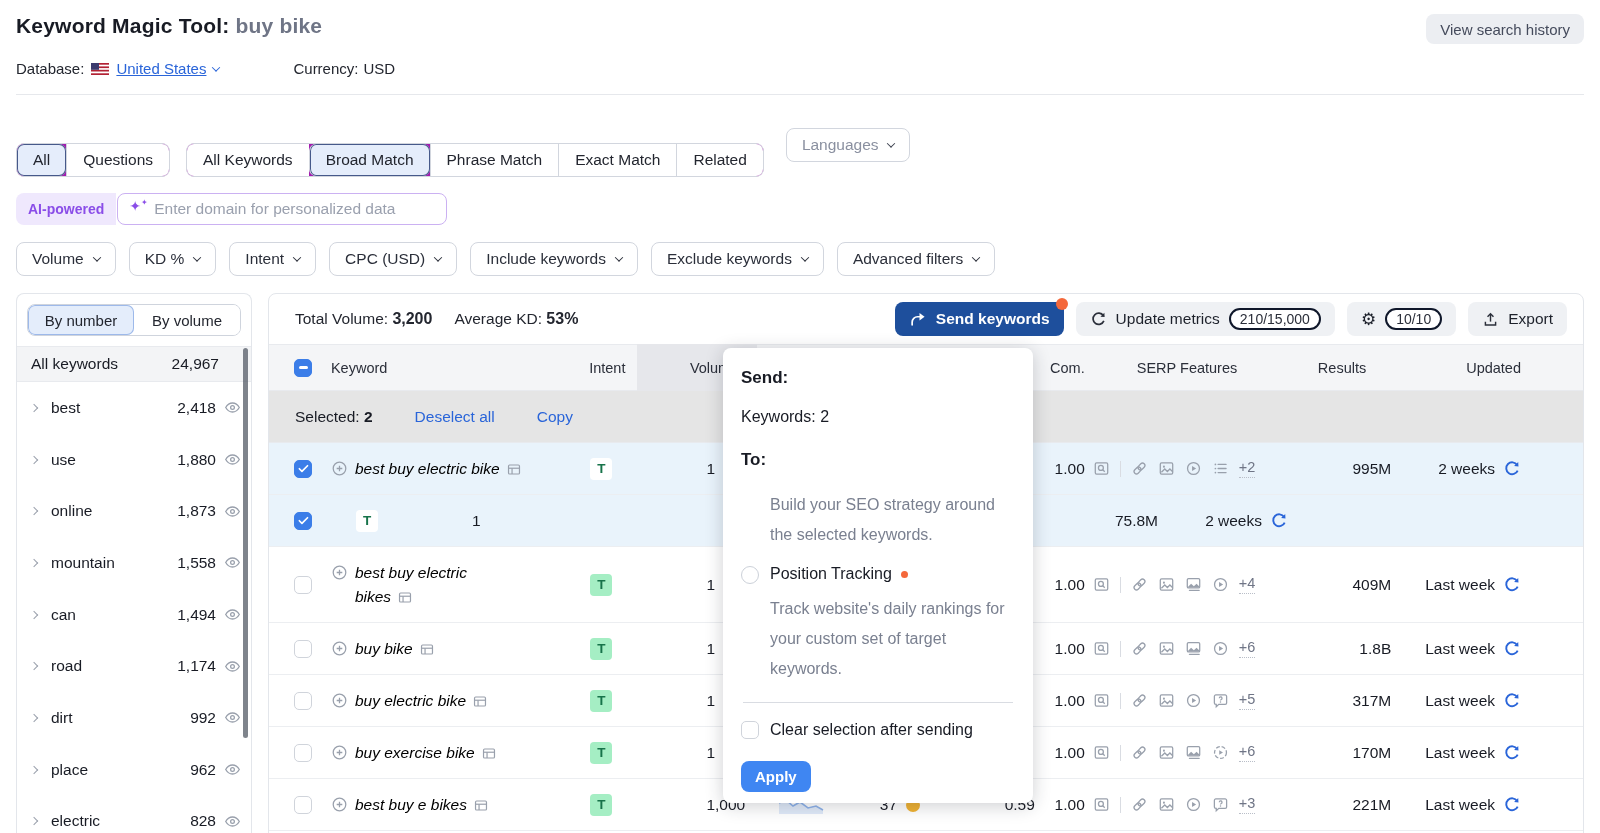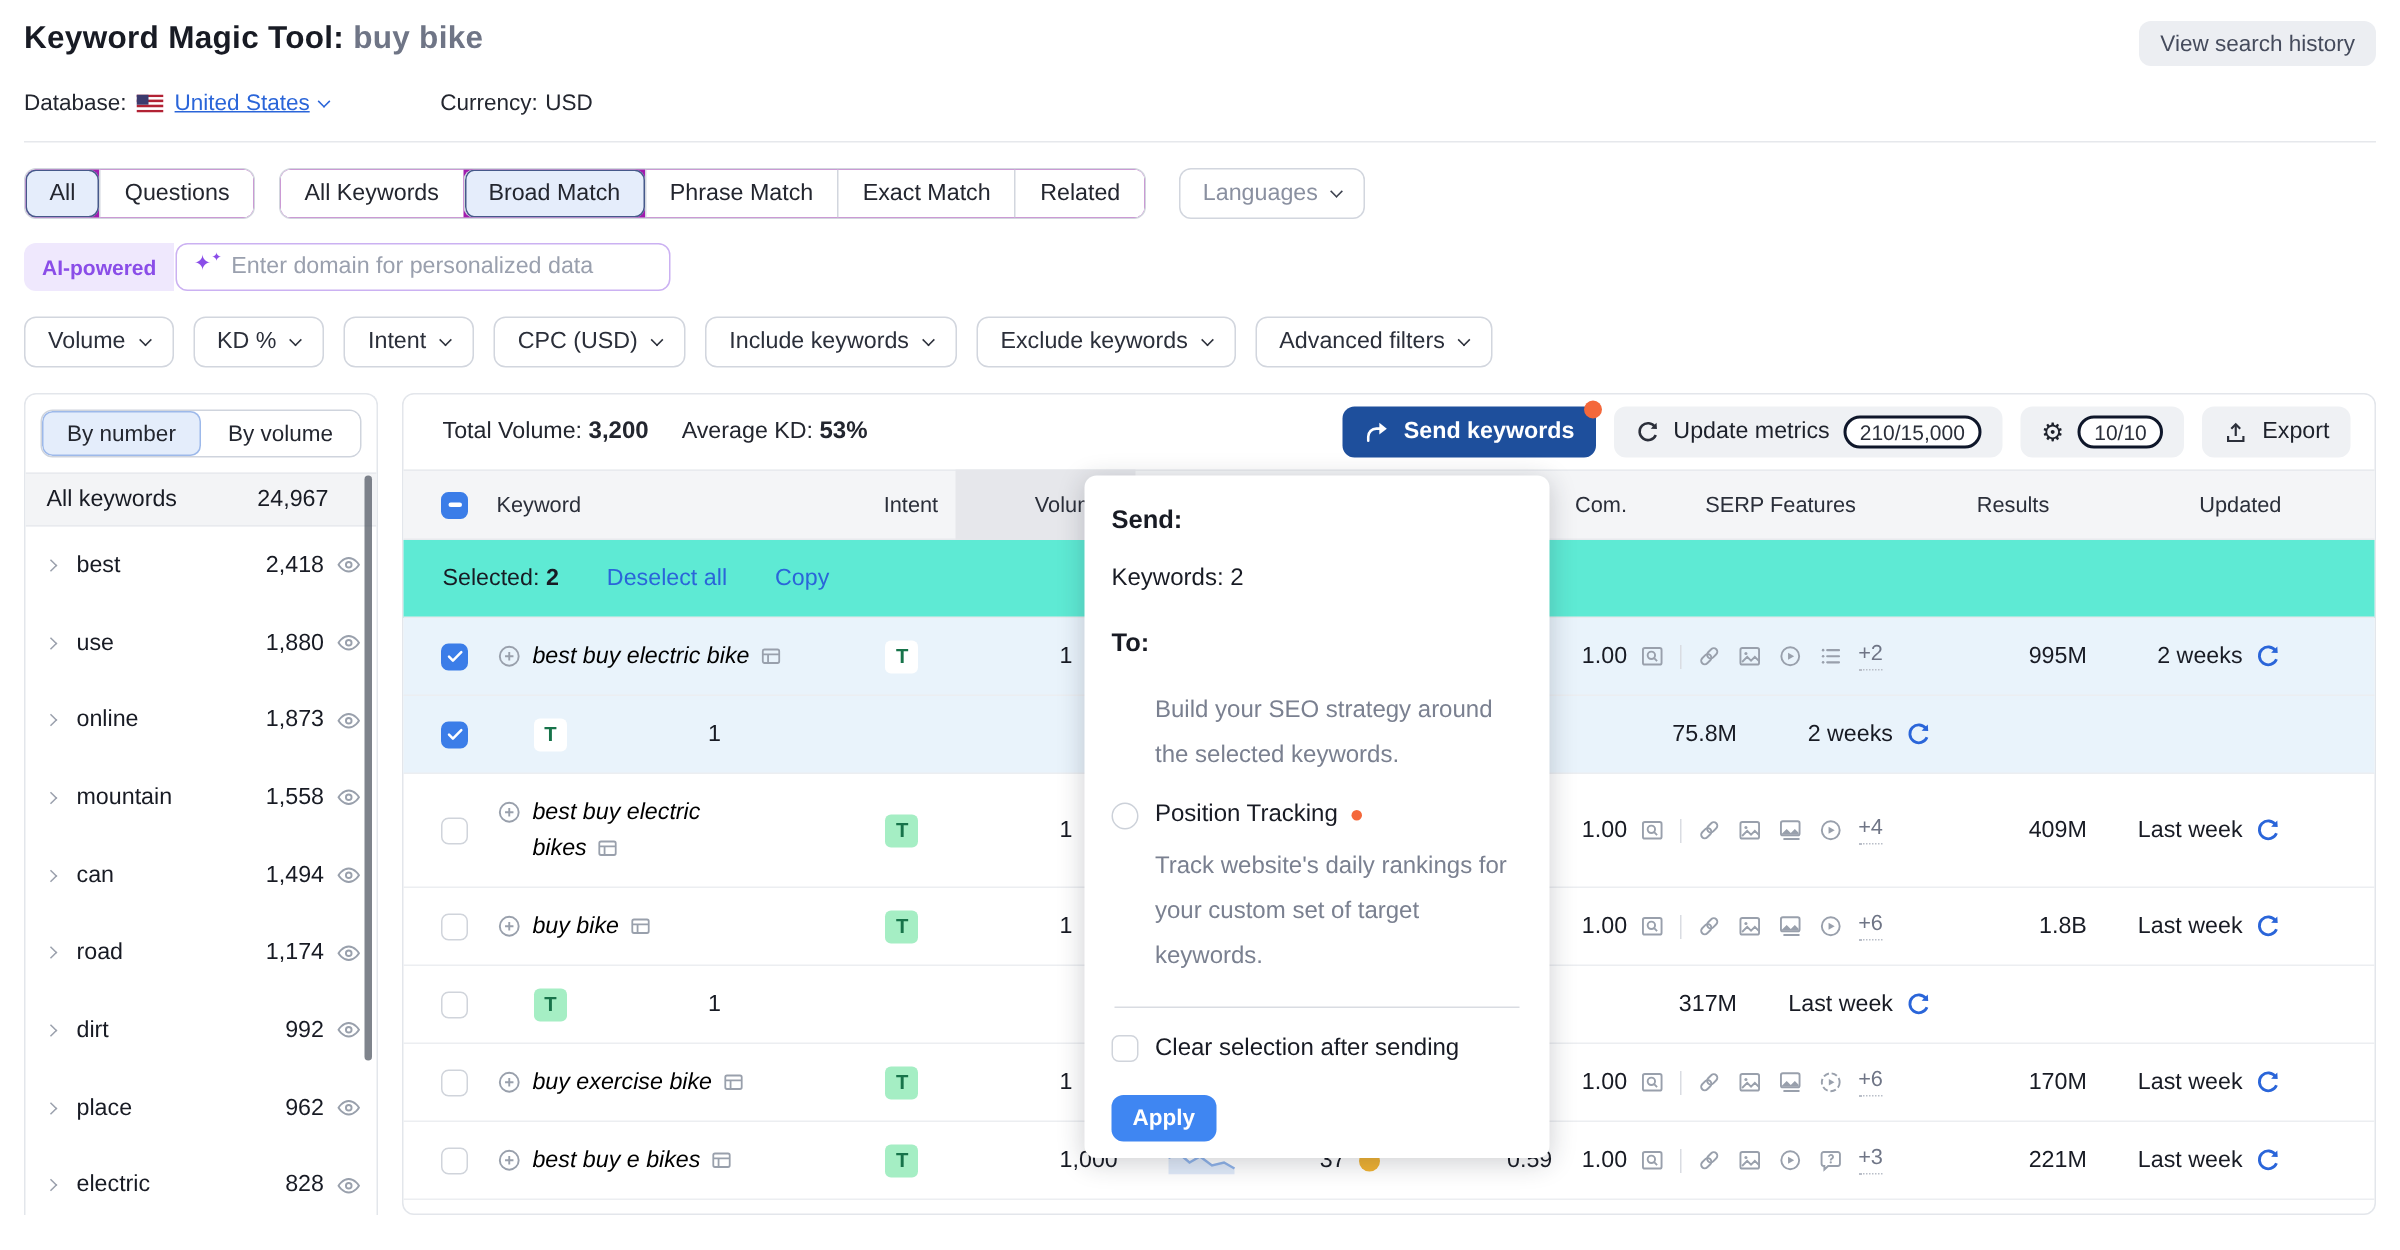--- a/index.html
+++ b/index.html
@@ -20,21 +20,21 @@
   .flag { width:18px; height:12px; display:inline-block; }
   .chev { display:inline-block; width:6px; height:6px; border-right:1.8px solid currentColor;
     border-bottom:1.8px solid currentColor; transform:rotate(45deg) translate(-1px,-1px); }
   .chev-r { transform:rotate(-45deg); }
   .currency { margin-left:74px; }
   .currency b { font-weight:normal; margin-left:5px; }
   .top-divider { border-top:1px solid #e6e8ec; margin-top:17px; }
 
   
   .tabs-row { display:flex; align-items:center; padding:17px 16px 0 16px; gap:0; }
-  .seg { display:flex; border:1px solid #d2d6de; border-radius:8px; overflow:hidden; background:#a21caf; }
+  .seg { display:flex; border:1px solid #d2d6de; border-radius:8px; overflow:hidden; background:#a21caf;margin-top:31px; }
   .seg + .seg { margin-left:16px; }
   .seg .tab { padding:0 16px; height:32px; display:flex; align-items:center; font-size:15.5px;
     color:#23262f; background:#fff; border:none; border-left:1px solid #d2d6de; font-family:inherit; cursor:pointer; white-space:nowrap; }
   .seg .tab:first-child { border-left:none; }
   .seg .tab.active { background:#e5edfb; box-shadow:inset 0 0 0 1px #46598a; border-radius:7px; }
   .languages-btn { margin-left:22px; display:flex; align-items:center; gap:9px; border:1px solid #d2d6de;
     border-radius:8px; height:34px; padding:0 15px; font-size:15.5px; color:#8a90a0; background:#fff; font-family:inherit; }
   .languages-btn .chev { color:#3c414e; }
 
   
@@ -86,22 +86,22 @@
   .send-btn .dot { position:absolute; right:-4px; top:-4px; width:12px; height:12px;
     border-radius:50%; background:#f4683b; }
   .toolbar .btn + .btn { margin-left:12px; }
   .quota-pill { background:#fff; border:2px solid #0f172a; border-radius:12px; padding:1px 9px;
     font-size:14px; color:#2b2f3a; }
   .gear-glyph { font-size:17px; line-height:1; }
 
   
   .thead { display:flex; align-items:center; height:47px; background:#f4f5f7;
     border-top:1px solid #e8eaee; border-bottom:1px solid #e8eaee; font-size:14.5px; color:#2b2f3a; }
-  .sel-bar { display:flex; align-items:center; height:52px; padding-left:26px; gap:32px;
-    font-size:15.5px; background:#5eead4; border-bottom:1px solid #e8eaee; }
+  .sel-bar { display:flex; align-items:center; height:52px; padding-left:26px; gap:42px;
+    font-size:15.5px; background:#e5e5e5; border-bottom:1px solid #e8eaee; }
   .sel-bar a { color:#2a65d9; text-decoration:none; }
   .trow { display:flex; align-items:center; height:52px; border-bottom:1px solid #eceef1; font-size:15.5px; }
   .trow.tall { height:76px; }
   .trow.sel { background:#e9f3fb; }
 
   .c-ck { width:62px; padding-left:25px; }
   .c-kw { width:235px; display:flex; align-items:flex-start; gap:7px; }
   .c-int { width:72px; display:flex; justify-content:center; }
   .c-vol { width:120px; padding-left:69px; }
   .c-trend { width:88px; display:flex; justify-content:center; }
@@ -733,20 +733,35 @@
                 <path d="M16.3 11.7a6.6 6.6 0 1 1-.6-6.2" fill="none" stroke="#2a65d9" stroke-width="2.1"></path>
                 <path d="M16.9 2.2l.3 4.9-4.9-.3z" fill="#2a65d9"></path>
               </svg>
             </span>
           </div>
   </div>
         <div class="trow">
     <div class="c-ck">
             <span class="ckbox"></span>
           </div>
+    <div class="c-kw">
+      <span class="icn plus-i">
+              <svg width="17" height="17" viewBox="0 0 20 20" fill="none" stroke="#99a0ac" stroke-width="1.5">
+                <circle cx="10" cy="10" r="7.4"></circle>
+                <path d="M10 6.7v6.6M6.7 10h6.6"></path>
+              </svg>
+            </span>
+      <a href="#" class="kw-link">buy electric bike<span class="icn ">
+                <svg width="16" height="15" viewBox="0 0 20 20" fill="none" stroke="#99a0ac" stroke-width="1.6">
+                  <rect x="2.7" y="4" width="14.6" height="12" rx="1.5"></rect>
+                  <path d="M2.7 8.3h14.6"></path>
+                  <path d="M7.4 8.3V16"></path>
+                </svg>
+              </span></a>
+    </div>
     <div class="c-int">
             <span class="intent-badge">T</span>
           </div>
     <div class="c-vol">1</div>
     <div class="c-trend"></div>
     <div class="c-kd"></div>
     <div class="c-cpc"></div>
     <div class="c-com">1.00</div>
     <div class="c-serp">
             <span class="icn ">

